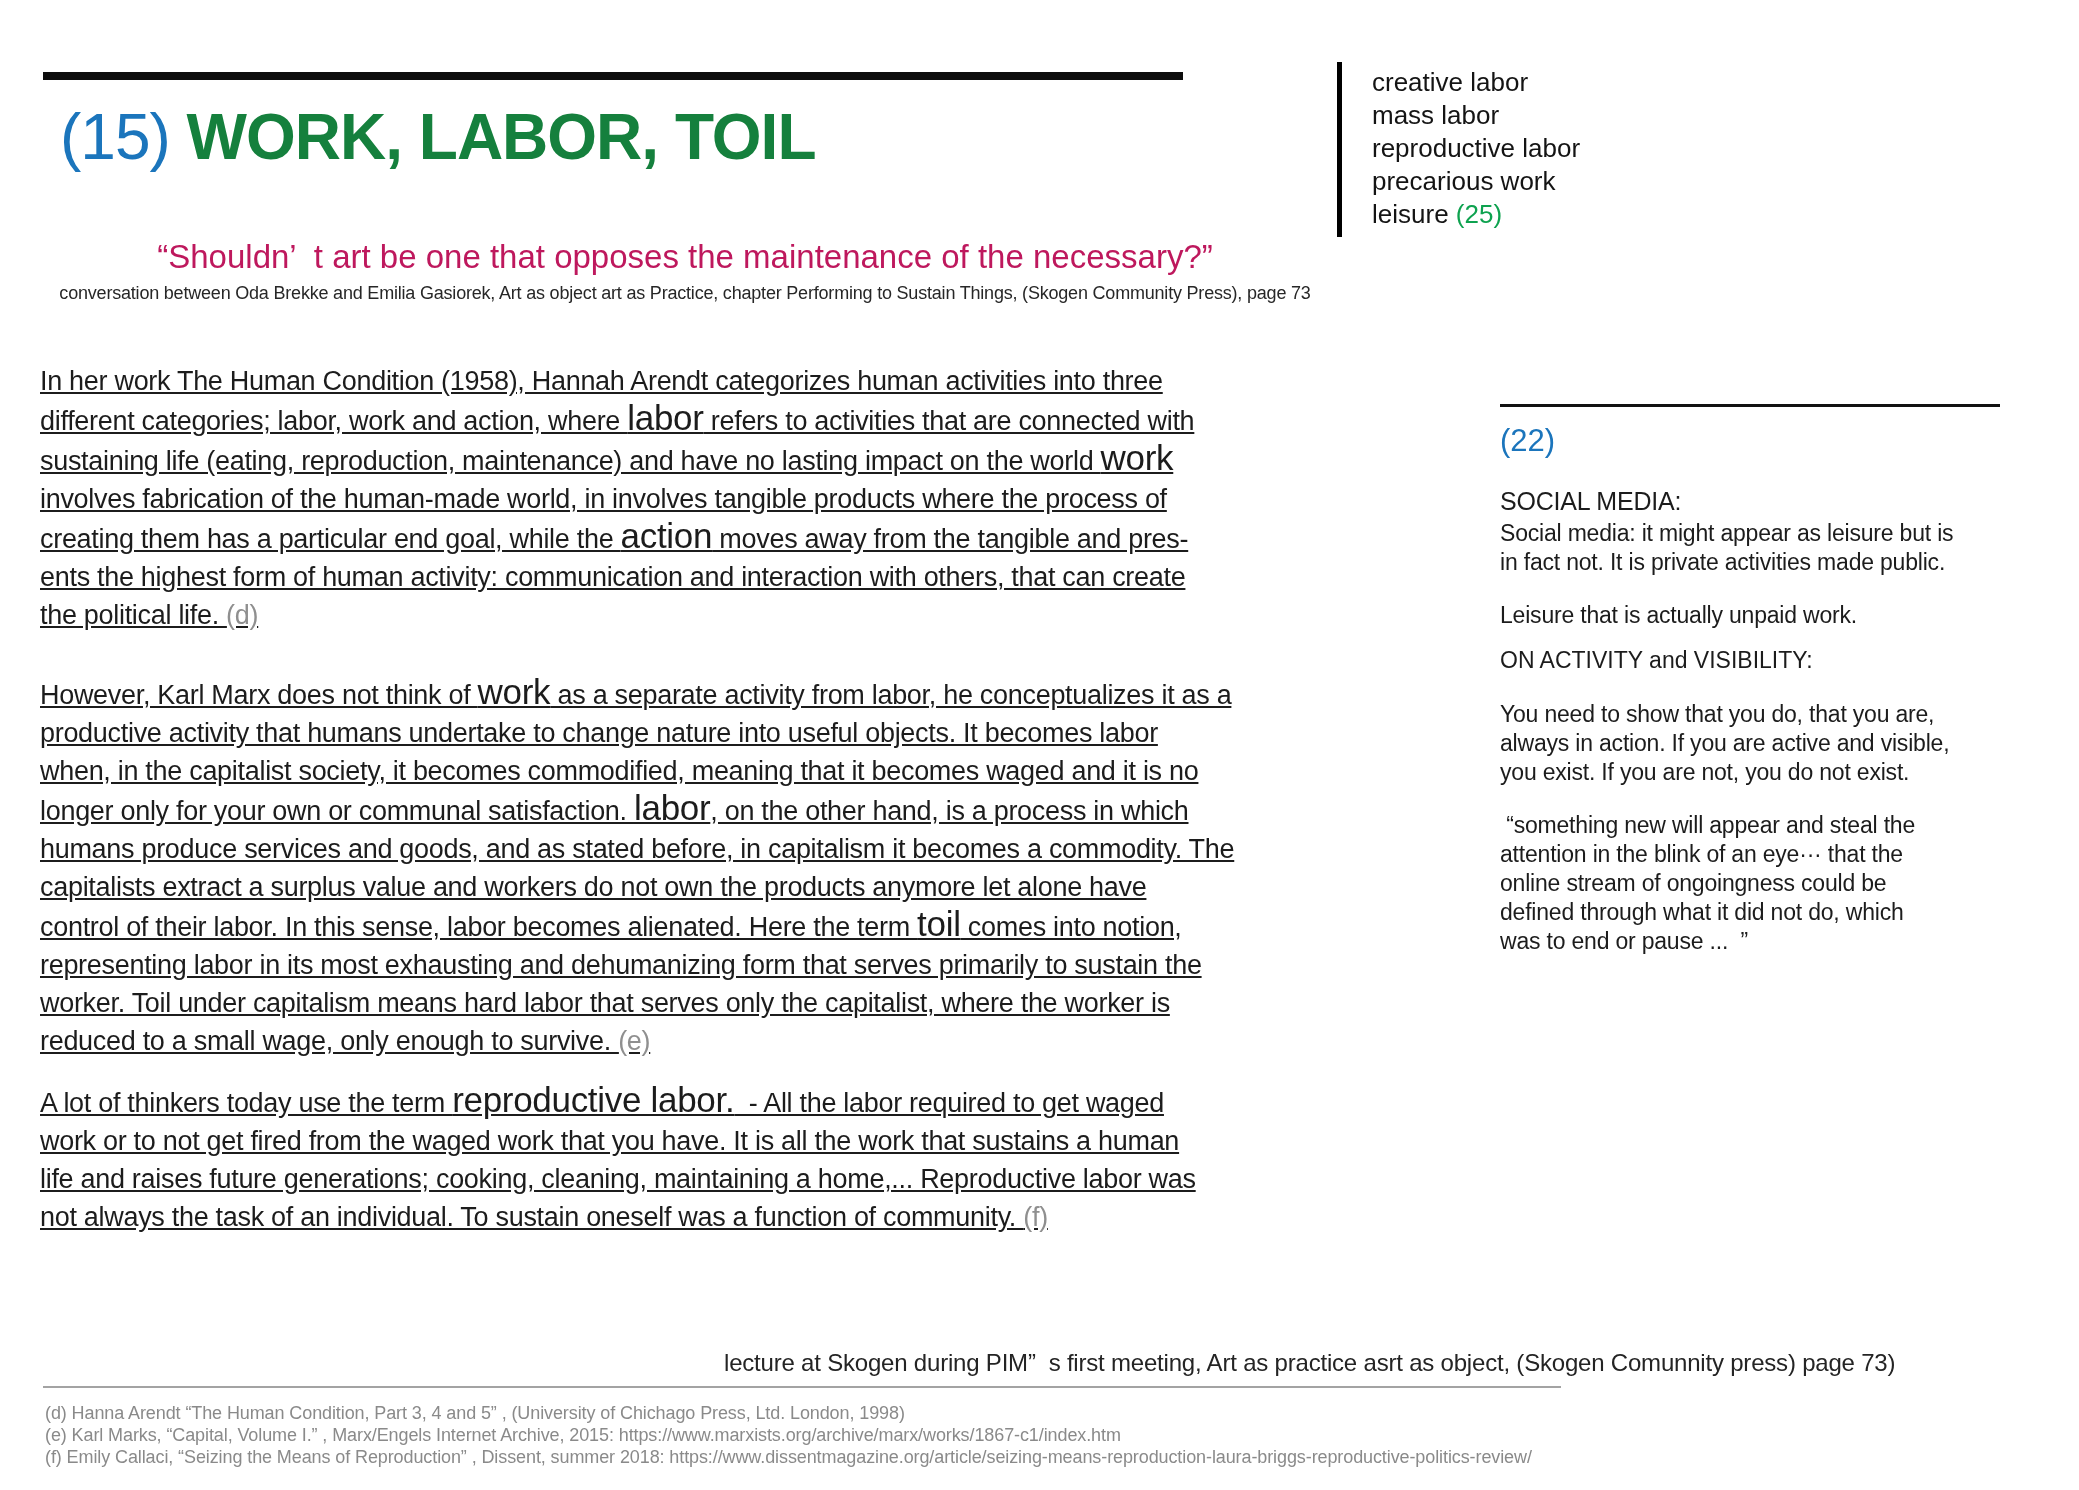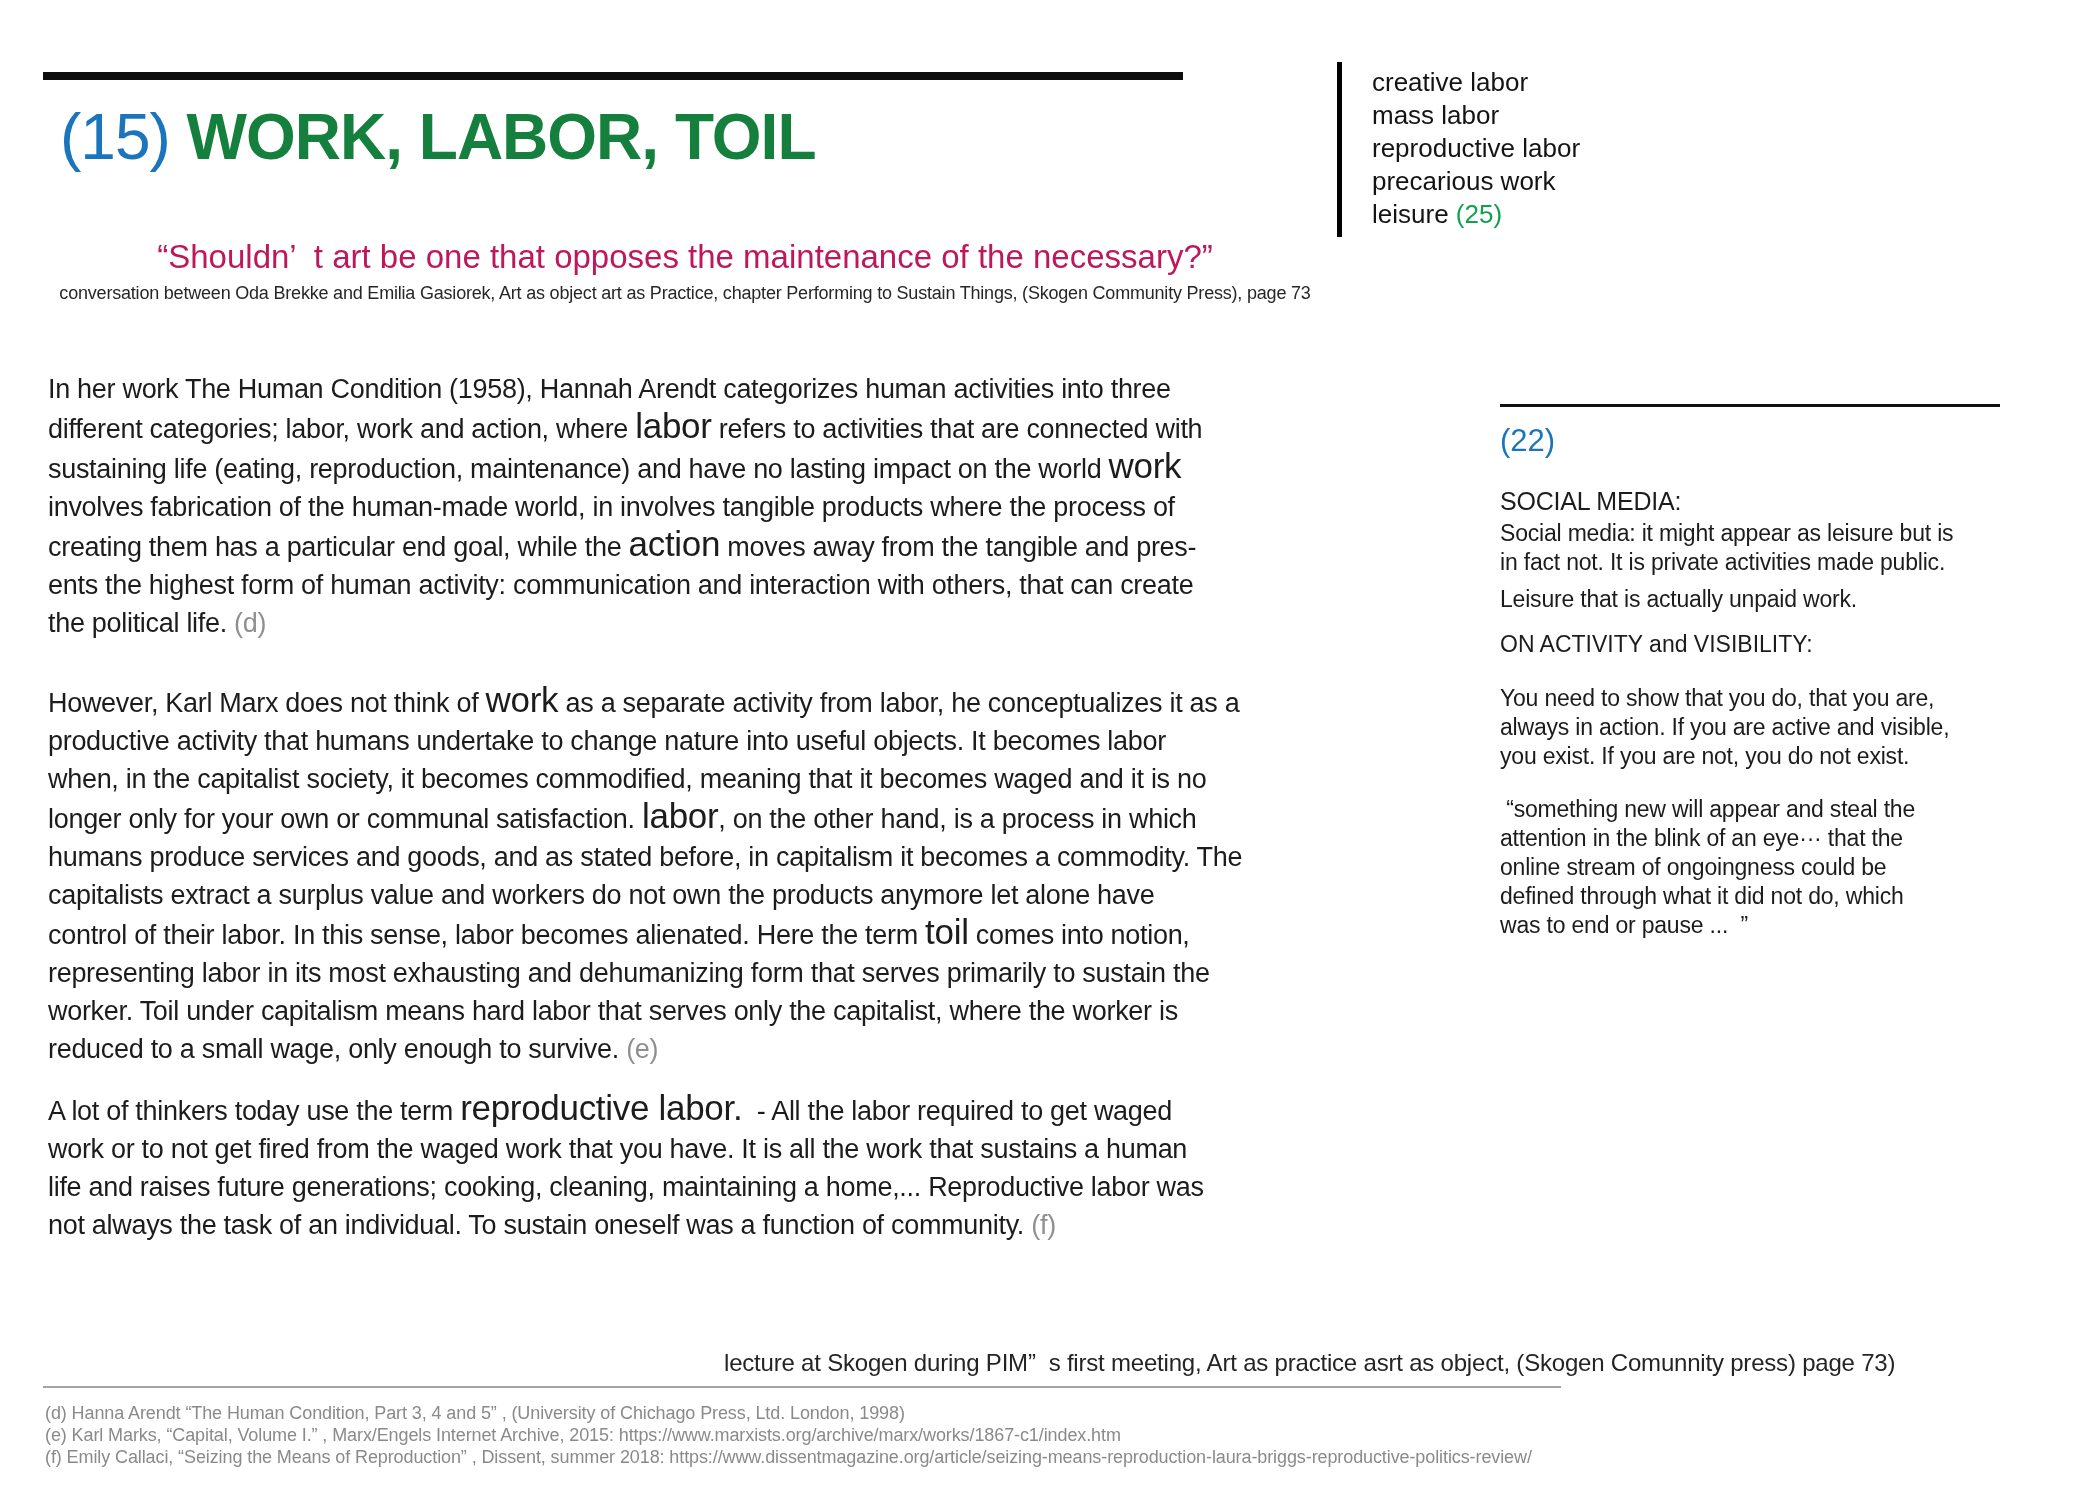--- a/index.html
+++ b/index.html
@@ -30,34 +30,34 @@
     padding:4px 0 6px 30px;
     font-size:26px; line-height:33px;
     white-space:pre-line; color:#141414;
   }
   .green { color:#0ea24f; }
   .gray { color:#8f8f8f; }
 
   
   .body-col { position:absolute; left:40px; top:362px; width:1460px; }
   .body-col p {
-    margin:8px; font-size:27px; line-height:38px; letter-spacing:-0.3px;
-    color:#1c1c1c; white-space:pre-wrap;
+    margin:0; font-size:27px; line-height:38px; letter-spacing:-0.3px;
+    color:#1c1c1c; white-space:pre-wrap;text-decoration:underline;
   }
   .body-col p.p1 { margin-bottom:40px; }
   .body-col p.p2 { margin-bottom:22px; }
   .big { font-size:35px; line-height:1; }
 
   
   .sidebar { position:absolute; left:1500px; top:404px; width:500px; color:#1c1c1c; }
   .sidebar .rule { height:3px; background:#111; margin-bottom:16px; }
   .sidebar .num { color:#1b75bc; font-size:31px; margin-bottom:28px; }
   .sidebar .h1 { font-size:25px; margin-bottom:3px; letter-spacing:-0.2px; }
   .sidebar .t { font-size:23px; line-height:29px; white-space:pre-wrap; letter-spacing:-0.2px; }
-  .sidebar .leisure { margin-top:8px; }
+  .sidebar .leisure { margin-top:24px; }
   .sidebar .h2 { font-size:23px; margin-top:17px; }
   .sidebar .activity { margin-top:26px; }
   .sidebar .quote { margin-top:24px; }
   .sidebar .attr { font-size:19px; line-height:23px; white-space:pre-wrap; margin-top:2px; letter-spacing:-0.1px; }
 
   
   .bottom-quote {
     position:absolute; right:14px; top:1288px;
     font-size:42px; letter-spacing:-0.5px; white-space:pre; color:#111;
   }

